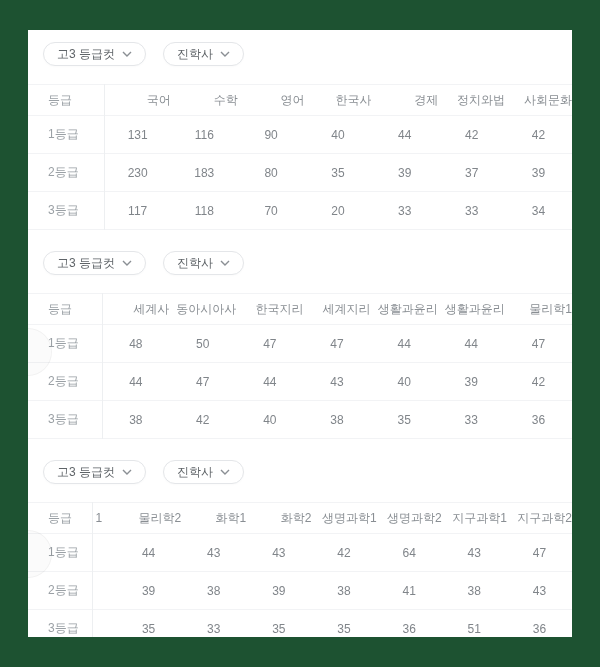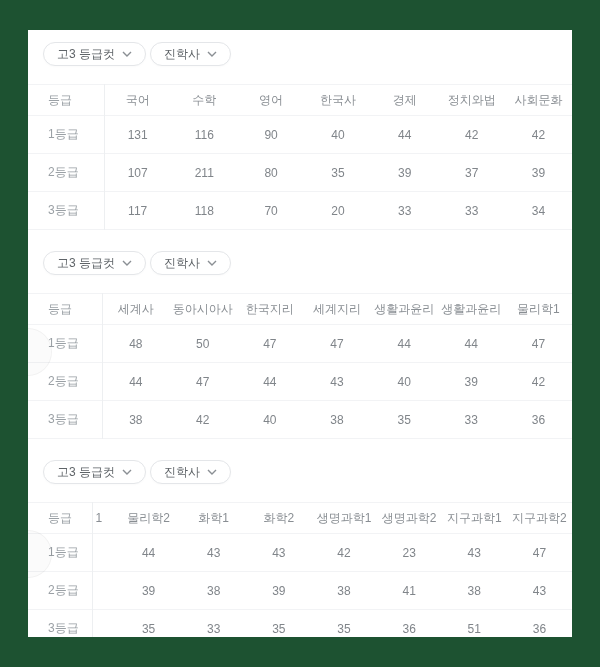--- a/index.html
+++ b/index.html
@@ -15,21 +15,21 @@
     left:28px;top:30px;
     width:544px;height:607px;
     background:#ffffff;
     box-sizing:border-box;
     padding-top:12px;
     overflow:hidden;
   }
   .section{margin-top:21px;}
   .section:first-child{margin-top:0;}
   .filters{
-    display:flex;gap:4px;
+    display:flex;gap:17px;
     margin-left:15px;
     margin-bottom:18px;
   }
   .pill{
     display:inline-flex;align-items:center;gap:7px;
     height:24px;padding:0 13px;
     background:#ffffff;
     border:1px solid #e4e6e9;
     border-radius:999px;
     font-size:12px;color:#5f6468;
@@ -42,21 +42,21 @@
   table{
     width:100%;
     border-collapse:collapse;
     table-layout:fixed;
     font-size:12px;
   }
   thead tr{border-top:1px solid #f2f3f5;}
   tr{border-bottom:1px solid #f2f3f5;}
   th{
     height:30px;font-weight:400;
-    color:#898e93;text-align:center;
+    color:#898e93;text-align:right;
     padding:0;white-space:nowrap;overflow:hidden;
   }
   td{
     height:37px;color:#80858a;text-align:center;
     padding:0;white-space:nowrap;overflow:hidden;
   }
   th.rowhead,td.rowhead{
     text-align:left;padding-left:20px;
     color:#9aa0a5;
     border-right:1px solid #edeff1;
@@ -130,22 +130,22 @@
               <td>131</td>
               <td>116</td>
               <td>90</td>
               <td>40</td>
               <td>44</td>
               <td>42</td>
               <td>42</td>
             </tr>
             <tr>
               <td class="rowhead">2등급</td>
-              <td>107</td>
-              <td>211</td>
+              <td>230</td>
+              <td>183</td>
               <td>80</td>
               <td>35</td>
               <td>39</td>
               <td>37</td>
               <td>39</td>
             </tr>
             <tr>
               <td class="rowhead">3등급</td>
               <td>117</td>
               <td>118</td>
@@ -287,21 +287,21 @@
             </tr>
           </thead>
           <tbody>
             <tr>
               <td class="rowhead">1등급</td>
               <td class="partial"></td>
               <td>44</td>
               <td>43</td>
               <td>43</td>
               <td>42</td>
-              <td>23</td>
+              <td>64</td>
               <td>43</td>
               <td>47</td>
             </tr>
             <tr>
               <td class="rowhead">2등급</td>
               <td class="partial"></td>
               <td>39</td>
               <td>38</td>
               <td>39</td>
               <td>38</td>

